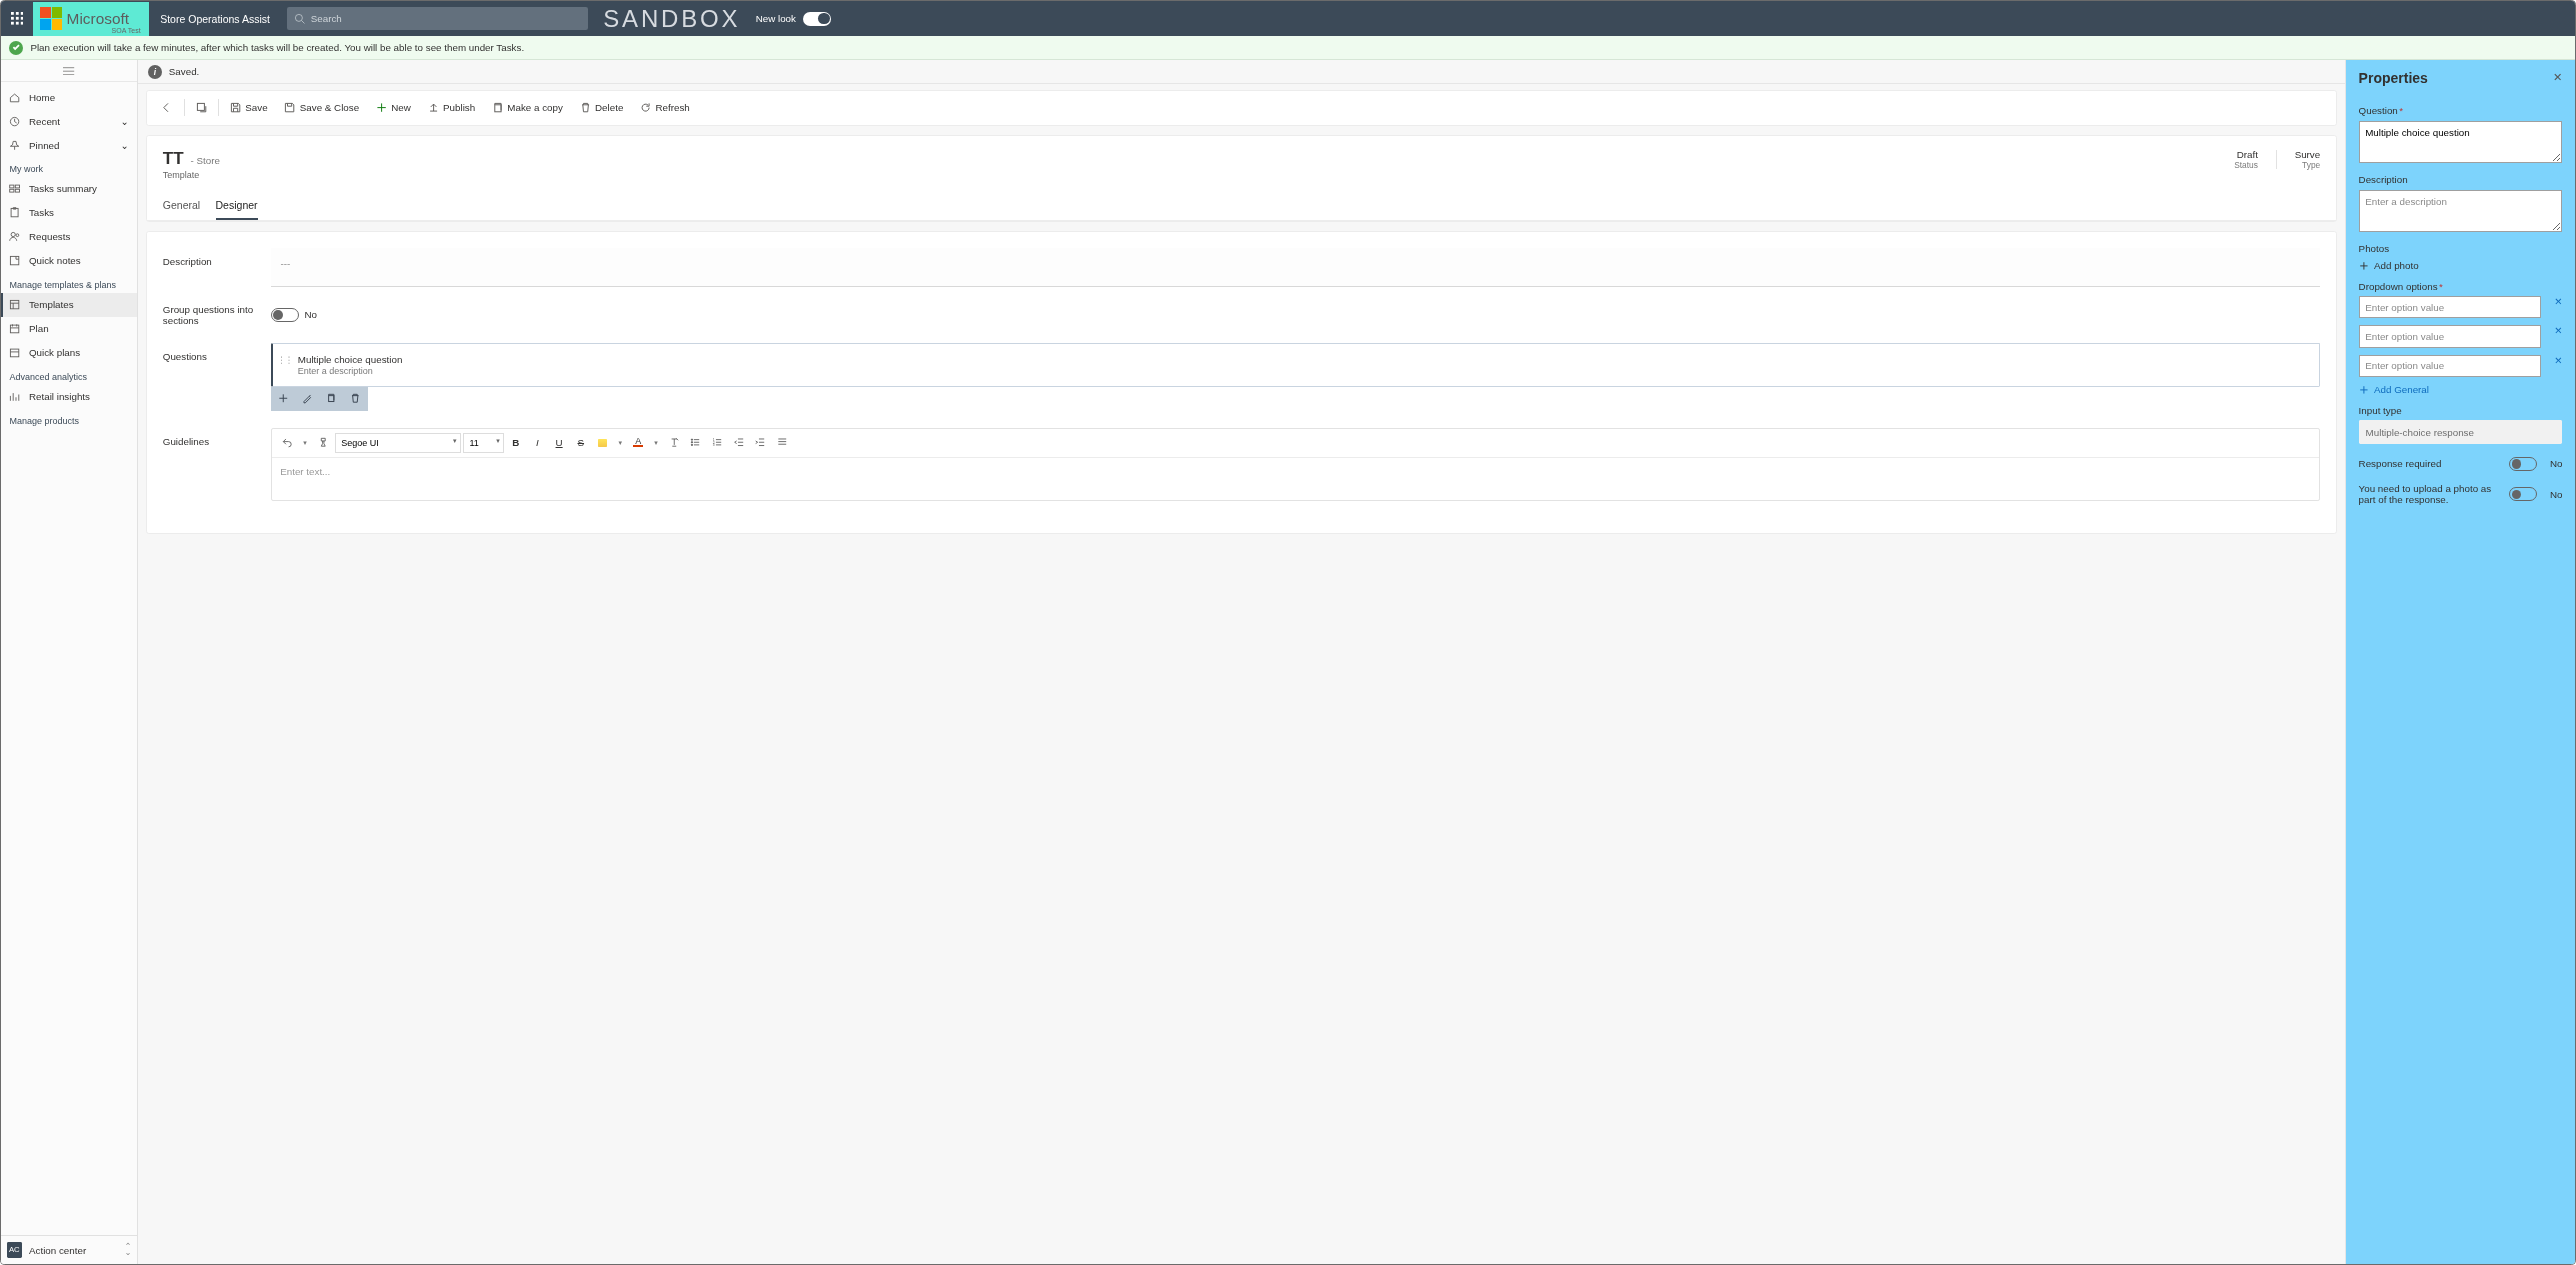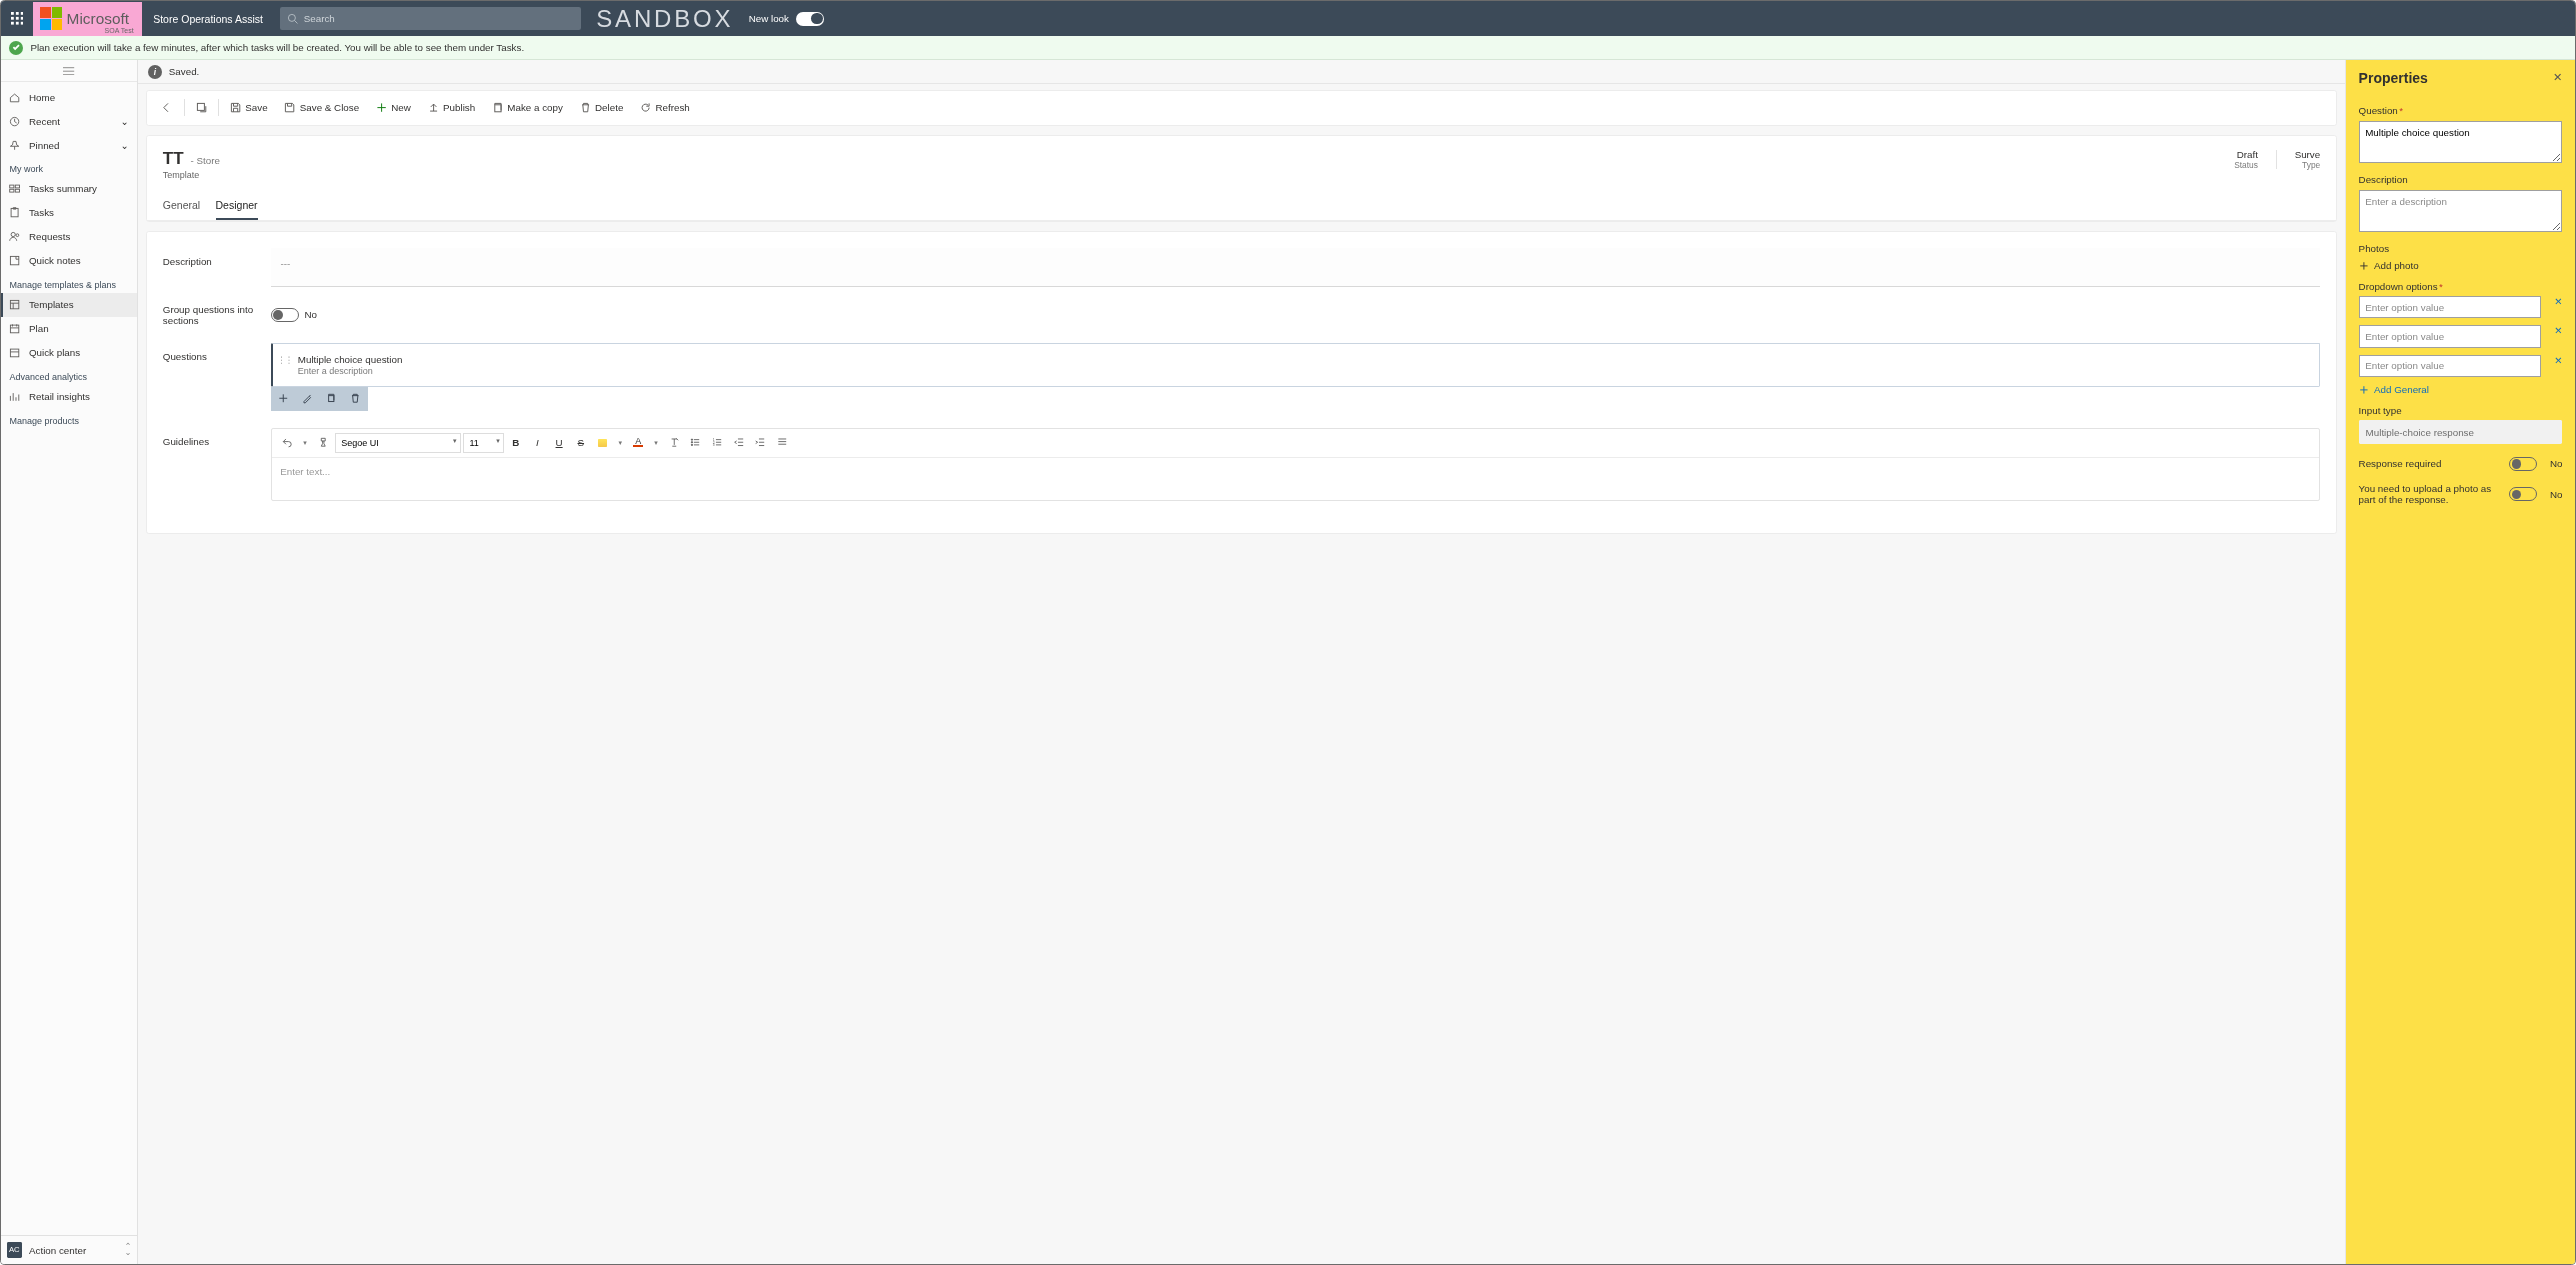--- a/index.html
+++ b/index.html
@@ -4,21 +4,21 @@
 <style>
 * { box-sizing: border-box; margin: 0; padding: 0; font-family: "Segoe UI", sans-serif; }
 body { background: #fff; color: #323130; font-size: 9.8px; overflow: hidden; }
 
 .app { display: flex; flex-direction: column; height: 100vh; border: 1.4px solid #6b6b6b; border-radius: 4.2px; overflow: hidden; }
 
 
 .topbar { display: flex; align-items: center; background: #3C4A58; color: #fff; height: 35px; position: relative; }
 .waffle { width: 32px; height: 35px; display: flex; align-items: center; justify-content: center; cursor: pointer; }
 .waffle svg { width: 12.6px; height: 12.6px; }
-.logo-box { background: #f9a8d4; height: 34px; display: flex; align-items: center; padding: 0 13px 0 7px; position: relative; }
+.logo-box { background: #5eead4; height: 34px; display: flex; align-items: center; padding: 0 20px 0 7px; position: relative; }
 .logo-squares { width: 22.4px; height: 22.4px; display: grid; grid-template: 1fr 1fr / 1fr 1fr; gap: 1.4px; margin-right: 4.2px;}
 .logo-squares div:nth-child(1){background:#f25022;} .logo-squares div:nth-child(2){background:#7fba00;}
 .logo-squares div:nth-child(3){background:#00a4ef;} .logo-squares div:nth-child(4){background:#ffb900;}
 .logo-text { color:#5d5d5d; font-size:15.4px; font-weight:500; }
 .logo-sub { position:absolute; right:8.4px; bottom:1.4px; font-size:7px; color:#666; }
 .app-title-top { margin-left: 11.2px; color: #fff; font-size: 10.5px; }
 .search-wrap { margin-left: 17px; width: 301px; height: 22.4px; background:#63707d; border-radius:2.1px; display:flex; align-items:center; padding:0 7px;}
 .search-wrap svg{width:11.2px;height:11.2px;stroke:#cfd5da;fill:none;margin-right:5.6px;}
 .search-wrap input{flex:1;background:transparent;border:none;outline:none;color:#e8eaec;font-size:9.8px;}
 .search-wrap input::placeholder{color:#cfd5da;}
@@ -103,21 +103,21 @@
 .rte-bar select{height:19.6px;border:0.7px solid #ddd;padding:0 15.4px 0 5.6px;font-size:9px;background:#fff;appearance:none;}
 .rte-bar .sel-wrap{position:relative;}
 .rte-bar .sel-wrap::after{content:"\25BE";position:absolute;right:4.2px;top:4.2px;font-size:7px;color:#666;pointer-events:none;}
 .font-sel select{width:126px;} .size-sel select{width:41px;}
 .rte svg{width:10.5px;height:10.5px;stroke:#555;fill:none;stroke-width:1.3;}
 .hl{background:linear-gradient(#ffe55a,#f5c84a);width:8.4px;height:8.4px;border-radius:0.7px;}
 .fcolor{display:flex;flex-direction:column;align-items:center;} .fcolor span{font-size:9px;line-height:7px;} .fcolor .bar{width:9.8px;height:2.1px;background:#d83b01;}
 .rte-body{padding:8.4px;color:#9a9a9a;font-size:9.8px;min-height:42px;}
 
 
-.rightpanel{width:230px;border-left:0.7px solid #e6e6e6;background:#fde047;display:flex;flex-direction:column;}
+.rightpanel{width:230px;border-left:0.7px solid #e6e6e6;background:#7dd3fc;display:flex;flex-direction:column;}
 .rp-head{display:flex;align-items:center;justify-content:space-between;padding:9.8px 12.6px;}
 .rp-head h2{font-size:14px;font-weight:600;}
 .rp-head .close{cursor:pointer;color:#555;font-size:11.2px;}
 .rp-body{flex:1;overflow-y:auto;padding:0 12.6px 14px;}
 .fld-label{font-size:9.8px;margin:9.8px 0 4.2px;display:block;}
 .req{color:#c0302c;margin-left:1.4px;}
 .ta{width:100%;border:0.7px solid #9f9f9f;padding:5.6px;font-size:9.8px;resize:both;min-height:42px;font-family:inherit;}
 .ta::placeholder{color:#8a8a8a;}
 .addlink{display:flex;align-items:center;gap:5.6px;margin-top:5.6px;cursor:pointer;font-size:9.8px;}
 .addlink.blue{color:#0f6cbd;}

